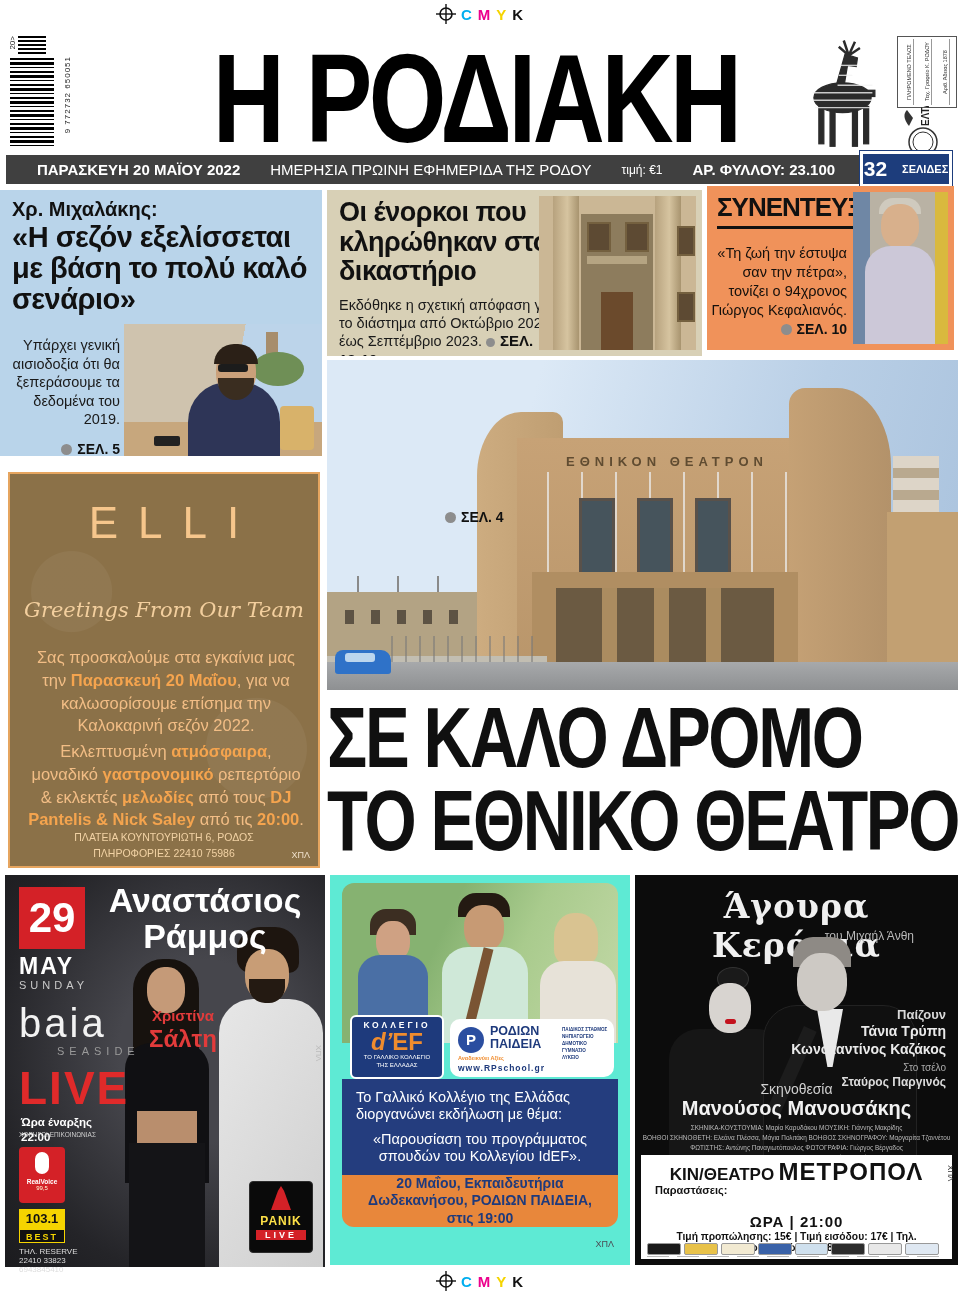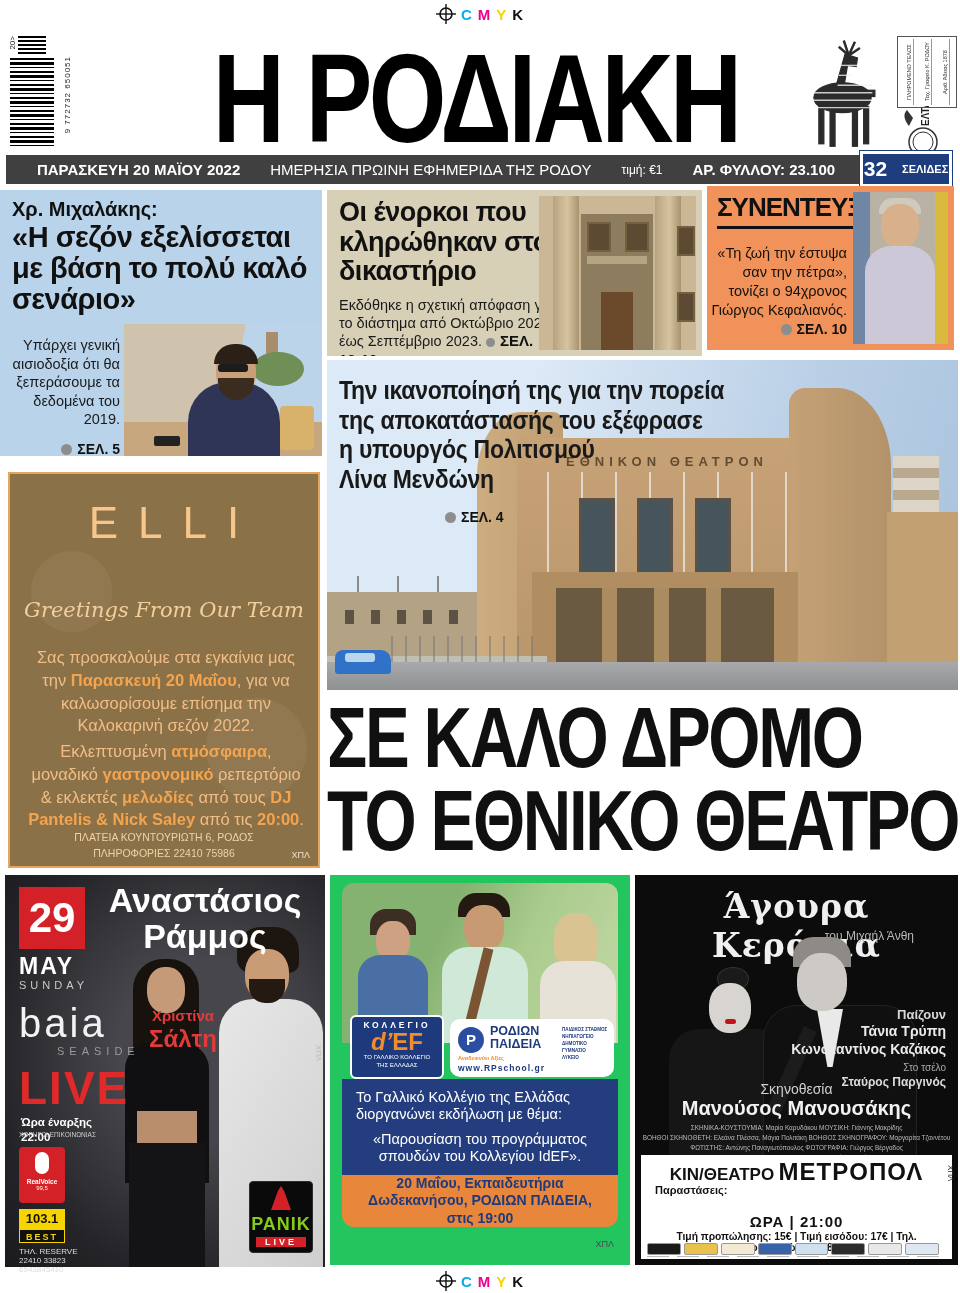--- a/index.html
+++ b/index.html
@@ -147,26 +147,26 @@
   .baia .spon-label{position:absolute;left:14px;top:256px;font-size:6.5px;color:#cfcfcf;line-height:1.3;}
   .baia .rv{position:absolute;left:14px;top:272px;width:46px;height:56px;background:#d42127;border-radius:4px;text-align:center;}
   .baia .rv .mic{display:inline-block;margin-top:5px;width:14px;height:22px;background:#fff;border-radius:7px;}
   .baia .rv .rv-n{font-size:6.5px;font-weight:700;color:#fff;display:block;}
   .baia .rv .rv-f{font-size:6px;color:#ffd;display:block;}
   .baia .best1{position:absolute;left:14px;top:334px;width:46px;height:20px;background:#f5d400;color:#111;font-weight:900;font-size:13px;text-align:center;line-height:20px;}
   .baia .best2{position:absolute;left:14px;top:354px;width:46px;height:14px;background:#111;color:#f5d400;font-weight:800;font-size:9px;letter-spacing:2px;text-align:center;line-height:14px;border:1px solid #f5d400;box-sizing:border-box;}
   .baia .phones{position:absolute;left:14px;top:372px;font-size:8px;color:#ddd;line-height:1.15;}
   .baia .panik{position:absolute;right:12px;bottom:14px;width:62px;height:70px;background:#0a0a0a;border-radius:4px;text-align:center;border:1px solid #2c2c2c;}
   .baia .panik .fig{display:inline-block;margin-top:4px;width:20px;height:24px;background:#d42127;clip-path:polygon(50% 0,65% 20%,100% 100%,0 100%,35% 20%);}
-  .baia .panik .pn{display:block;color:#84cc16;font-weight:900;font-size:18px;letter-spacing:1px;}
+  .baia .panik .pn{display:block;color:#fde047;font-weight:900;font-size:12px;letter-spacing:1px;}
   .baia .panik .pl{display:block;background:#d42127;color:#fff;font-weight:800;font-size:9px;letter-spacing:3px;margin:2px 6px 0;}
   .vsig{writing-mode:vertical-rl;font-size:8px;color:#bbb;}
 
   
-  .idef{left:330px;top:875px;width:300px;height:390px;background:#22c55e;}
+  .idef{left:330px;top:875px;width:300px;height:390px;background:#5eead4;}
   .idef .photo{position:absolute;left:12px;top:8px;width:276px;height:160px;border-radius:12px 12px 0 0;overflow:hidden;
      background:linear-gradient(115deg,#86b271 0 35%,#a9cb8d 60%,#c4d9a8);}
   .idef .p1h{position:absolute;left:34px;top:38px;width:34px;height:40px;border-radius:45%;background:#cfa183;}
   .idef .p1hair{position:absolute;left:28px;top:26px;width:46px;height:26px;border-radius:16px 16px 0 0;background:#3c2e22;}
   .idef .p1b{position:absolute;left:16px;top:72px;width:70px;height:88px;border-radius:22px 22px 0 0;background:#4a6fa5;}
   .idef .p2h{position:absolute;left:122px;top:22px;width:40px;height:46px;border-radius:45%;background:#c79a74;}
   .idef .p2hair{position:absolute;left:116px;top:10px;width:52px;height:24px;border-radius:18px 18px 0 0;background:#241a12;}
   .idef .p2b{position:absolute;left:100px;top:64px;width:86px;height:96px;border-radius:26px 26px 0 0;background:#cfe8d8;}
   .idef .p2s{position:absolute;left:130px;top:64px;width:10px;height:96px;background:#7a5433;transform:rotate(14deg);}
   .idef .p3h{position:absolute;left:212px;top:30px;width:44px;height:52px;border-radius:45% 45% 30% 30%;background:#d9c391;}
@@ -372,26 +372,20 @@
       <div class="portal"></div>
       <div class="pil" style="left:70px;"></div>
       <div class="pil" style="left:122px;"></div>
       <div class="pil" style="left:174px;"></div>
     </div>
     <div class="mp-steps"></div>
     <div class="mp-side"></div>
     <div class="mp-road"></div>
     <div class="mp-fence"></div>
     <div class="mp-car"></div>
-    <div class="mp-intro">
-      <div class="ln">Την ικανοποίησή της για την πορεία</div>
-      <div class="ln">της αποκατάστασής του εξέφρασε</div>
-      <div class="ln">η υπουργός Πολιτισμού</div>
-      <div class="ln">Λίνα Μενδώνη</div>
-    </div>
     <div class="mp-pg"><span class="dot"></span><span class="pageref">ΣΕΛ. 4</span></div>
   </div>
 
   <div class="abs bighl">
     <span class="l">ΣΕ ΚΑΛΟ ΔΡΟΜΟ</span>
     <span class="l">ΤΟ ΕΘΝΙΚΟ ΘΕΑΤΡΟ</span>
   </div>
 
   <div class="abs elli">
     <div class="logo">ELLI</div>

